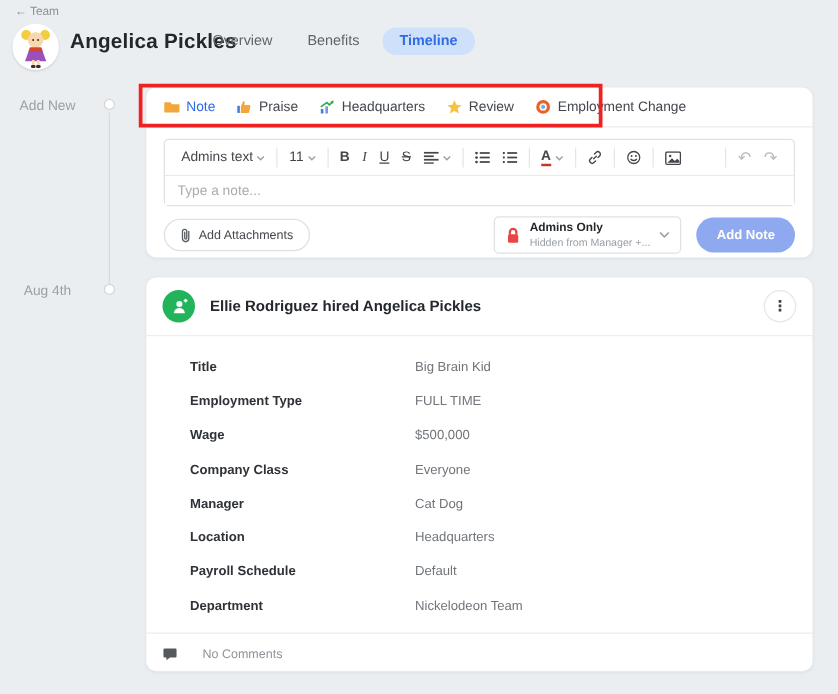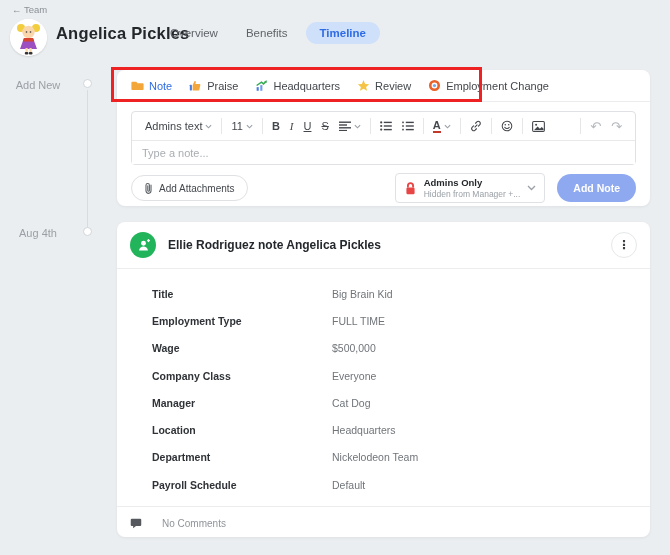--- a/index.html
+++ b/index.html
@@ -321,21 +321,21 @@
   <div class="card card2">
     <div class="evt-header">
       <div class="evt-avatar">
         <svg width="15" height="15" viewBox="0 0 16 16">
             <circle cx="8" cy="5.6" r="2.6" fill="#fff"></circle>
             <path d="M3.2 13.4 c.5-3 2.4-4.4 4.8-4.4 s4.3 1.4 4.8 4.4 z" fill="#fff"></path>
             <rect x="11.6" y="2" width="3.4" height="1.4" rx="0.7" fill="#fff"></rect>
             <rect x="12.6" y="1" width="1.4" height="3.4" rx="0.7" fill="#fff"></rect>
           </svg>
       </div>
-      <div class="evt-title">Ellie Rodriguez note Angelica Pickles</div>
+      <div class="evt-title">Ellie Rodriguez hired Angelica Pickles</div>
       <div class="kebab">⋮</div>
     </div>
     <div class="evt-divider"></div>
 
     <div class="fields">
       <div class="frow">
         <div class="flabel">Title</div>
         <div class="fvalue">Big Brain Kid</div>
       </div>
       <div class="frow">
@@ -352,26 +352,26 @@
       </div>
       <div class="frow">
         <div class="flabel">Manager</div>
         <div class="fvalue">Cat Dog</div>
       </div>
       <div class="frow">
         <div class="flabel">Location</div>
         <div class="fvalue">Headquarters</div>
       </div>
       <div class="frow">
+        <div class="flabel">Payroll Schedule</div>
+        <div class="fvalue">Default</div>
+      </div>
+      <div class="frow">
         <div class="flabel">Department</div>
         <div class="fvalue">Nickelodeon Team</div>
-      </div>
-      <div class="frow">
-        <div class="flabel">Payroll Schedule</div>
-        <div class="fvalue">Default</div>
       </div>
     </div>
 
     <div class="evt-footer">
       <span>
         <svg width="12" height="11" viewBox="0 0 14 13">
             <path d="M2 1 h10 a1.2 1.2 0 011.2 1.2 v6 a1.2 1.2 0 01-1.2 1.2 H7 L3.6 12 V9.4 H2 A1.2 1.2 0 01.8 8.2 v-6 A1.2 1.2 0 012 1 z" fill="#55595e"></path>
           </svg>
       </span>
       <span>No Comments</span>

